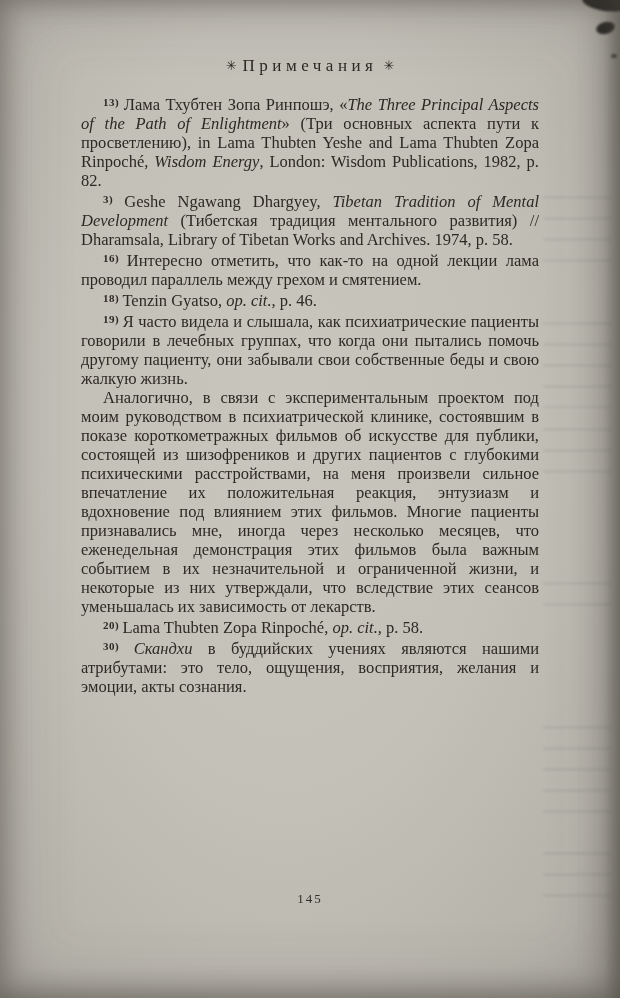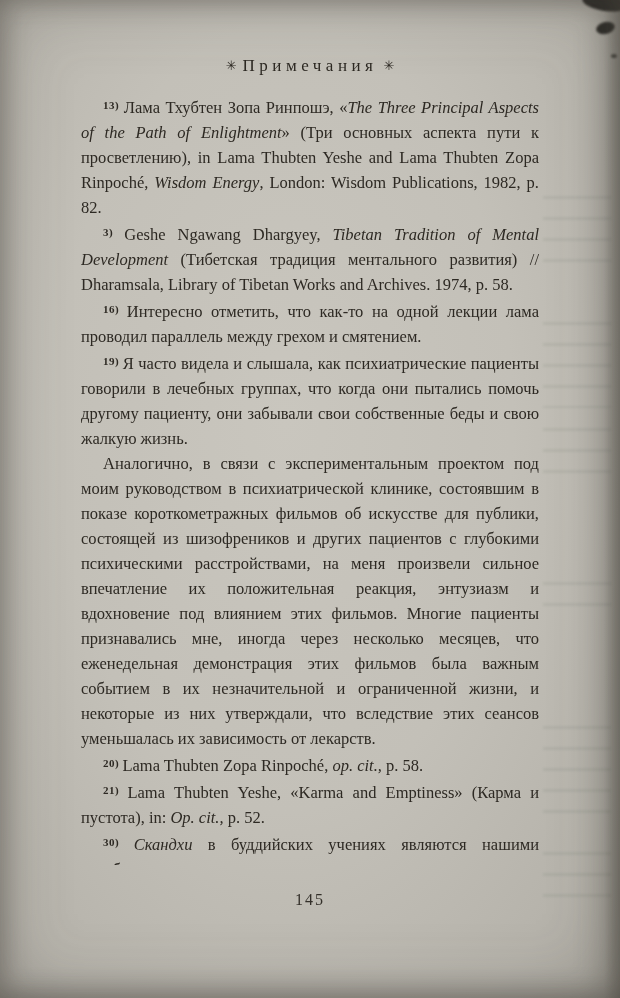--- a/index.html
+++ b/index.html
@@ -63,55 +63,55 @@
     font-size: 13px; letter-spacing: 0;
     position: relative; top: -1px;
     padding: 0 6px;
   }
   .notes-body {
     width: 458px;
     margin: 17px auto 0 auto;
     height: 772px;
     overflow: hidden;
     font-size: 16.5px;
-    line-height: 25px;
+    line-height: 19px;
     text-align: justify;
   }
   .para { margin: 0; text-indent: 22px; }
   .seg-italic { font-style: italic; }
   .seg-num {
     font-weight: 700;
     font-size: 11px;
     letter-spacing: 0.5px;
     vertical-align: 4px;
   }
   .folio {
     position: absolute; top: 891px; left: 0; right: 0;
     text-align: center;
-    font-size: 16px; letter-spacing: 2px;
+    font-size: 13px; letter-spacing: 2px;
     color: #332f29;
   }
 </style>
 </head>
 <body>
 
 <div class="scan-page">
 
   <div class="page-content">
 
     <h1 class="header"><span class="ornament">✳</span><span>Примечания</span><span class="ornament">✳</span></h1>
 
     <div class="notes-body" id="notes-body">
         <p class="para"><span class="seg-num">13) </span><span class="seg-normal">Лама Тхубтен Зопа Ринпошэ, «</span><span class="seg-italic">The Three Principal Aspects of the Path of Enlightment</span><span class="seg-normal">» (Три основных аспекта пути к просветлению), in Lama Thubten Yeshe and Lama Thubten Zopa Rinpoché, </span><span class="seg-italic">Wisdom Energy</span><span class="seg-normal">, London: Wisdom Publications, 1982, p. 82.</span></p>
         <p class="para"><span class="seg-num">3) </span><span class="seg-normal">Geshe Ngawang Dhargyey, </span><span class="seg-italic">Tibetan Tradition of Mental Development</span><span class="seg-normal"> (Тибетская традиция ментального развития) // Dharamsala, Library of Tibetan Works and Archives. 1974, p. 58.</span></p>
         <p class="para"><span class="seg-num">16) </span><span class="seg-normal">Интересно отметить, что как-то на одной лекции лама проводил параллель между грехом и смятением.</span></p>
+        <p class="para"><span class="seg-num">18) </span><span class="seg-normal">Tenzin Gyatso, </span><span class="seg-italic">op. cit.,</span><span class="seg-normal"> p. 46.</span></p>
         <p class="para"><span class="seg-num">19) </span><span class="seg-normal">Я часто видела и слышала, как психиатрические пациенты говорили в лечебных группах, что когда они пытались помочь другому пациенту, они забывали свои собственные беды и свою жалкую жизнь.</span></p>
         <p class="para"><span class="seg-normal">Аналогично, в связи с экспериментальным проектом под моим руководством в психиатрической клинике, состоявшим в показе короткометражных фильмов об искусстве для публики, состоящей из шизофреников и других пациентов с глубокими психическими расстройствами, на меня произвели сильное впечатление их положительная реакция, энтузиазм и вдохновение под влиянием этих фильмов. Многие пациенты признавались мне, иногда через несколько месяцев, что еженедельная демонстрация этих фильмов была важным событием в их незначительной и ограниченной жизни, и некоторые из них утверждали, что вследствие этих сеансов уменьшалась их зависимость от лекарств.</span></p>
         <p class="para"><span class="seg-num">20) </span><span class="seg-normal">Lama Thubten Zopa Rinpoché, </span><span class="seg-italic">op. cit.,</span><span class="seg-normal"> p. 58.</span></p>
-        <p class="para"><span class="seg-num">21) </span><span class="seg-normal">Lama Thubten Yeshe, «Karma and Emptiness» (Карма и пустота), in: </span><span class="seg-italic">Op. cit.,</span><span class="seg-normal"> p. 52.</span></p>
         <p class="para"><span class="seg-num">30) </span><span class="seg-italic">Скандхи</span><span class="seg-normal"> в буддийских учениях являются нашими атрибутами: это тело, ощущения, восприятия, желания и эмоции, акты сознания.</span></p>
       </div>
 
     <div class="folio">145</div>
   </div>
 
   <div class="bleed t1"></div>
   <div class="bleed t2"></div>
   <div class="bleed t3"></div>
   <div class="bleed t4"></div>

